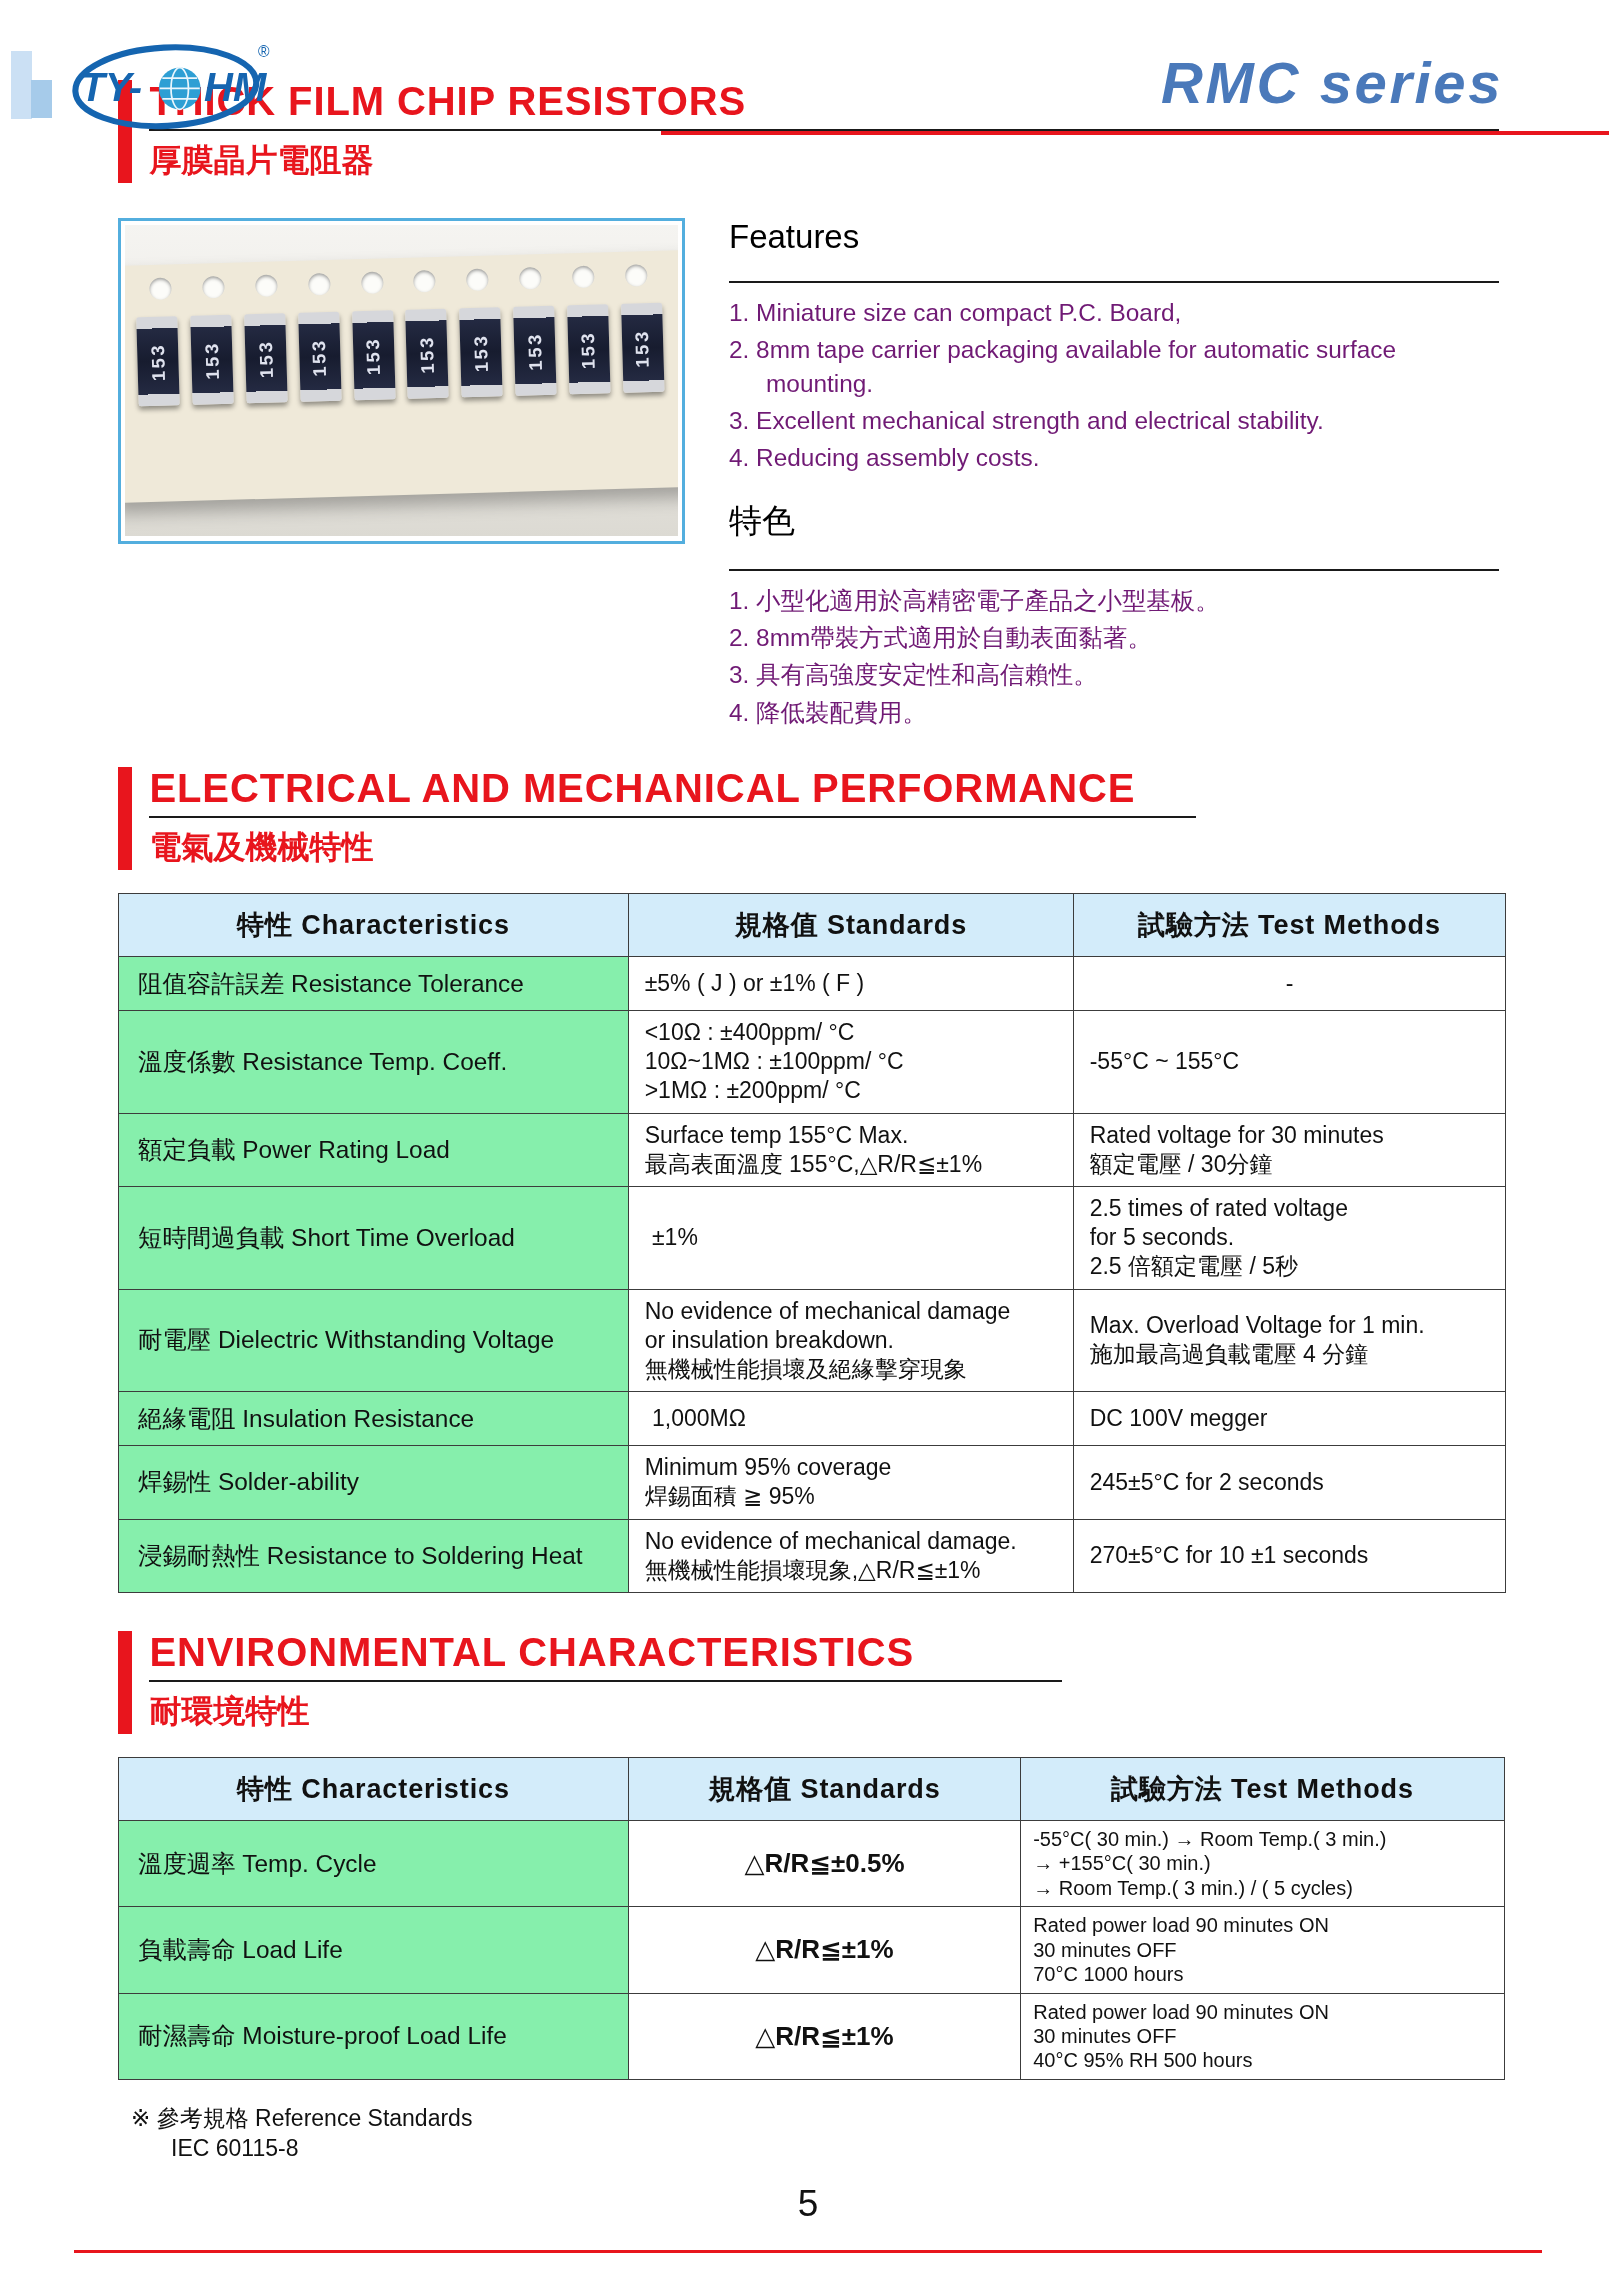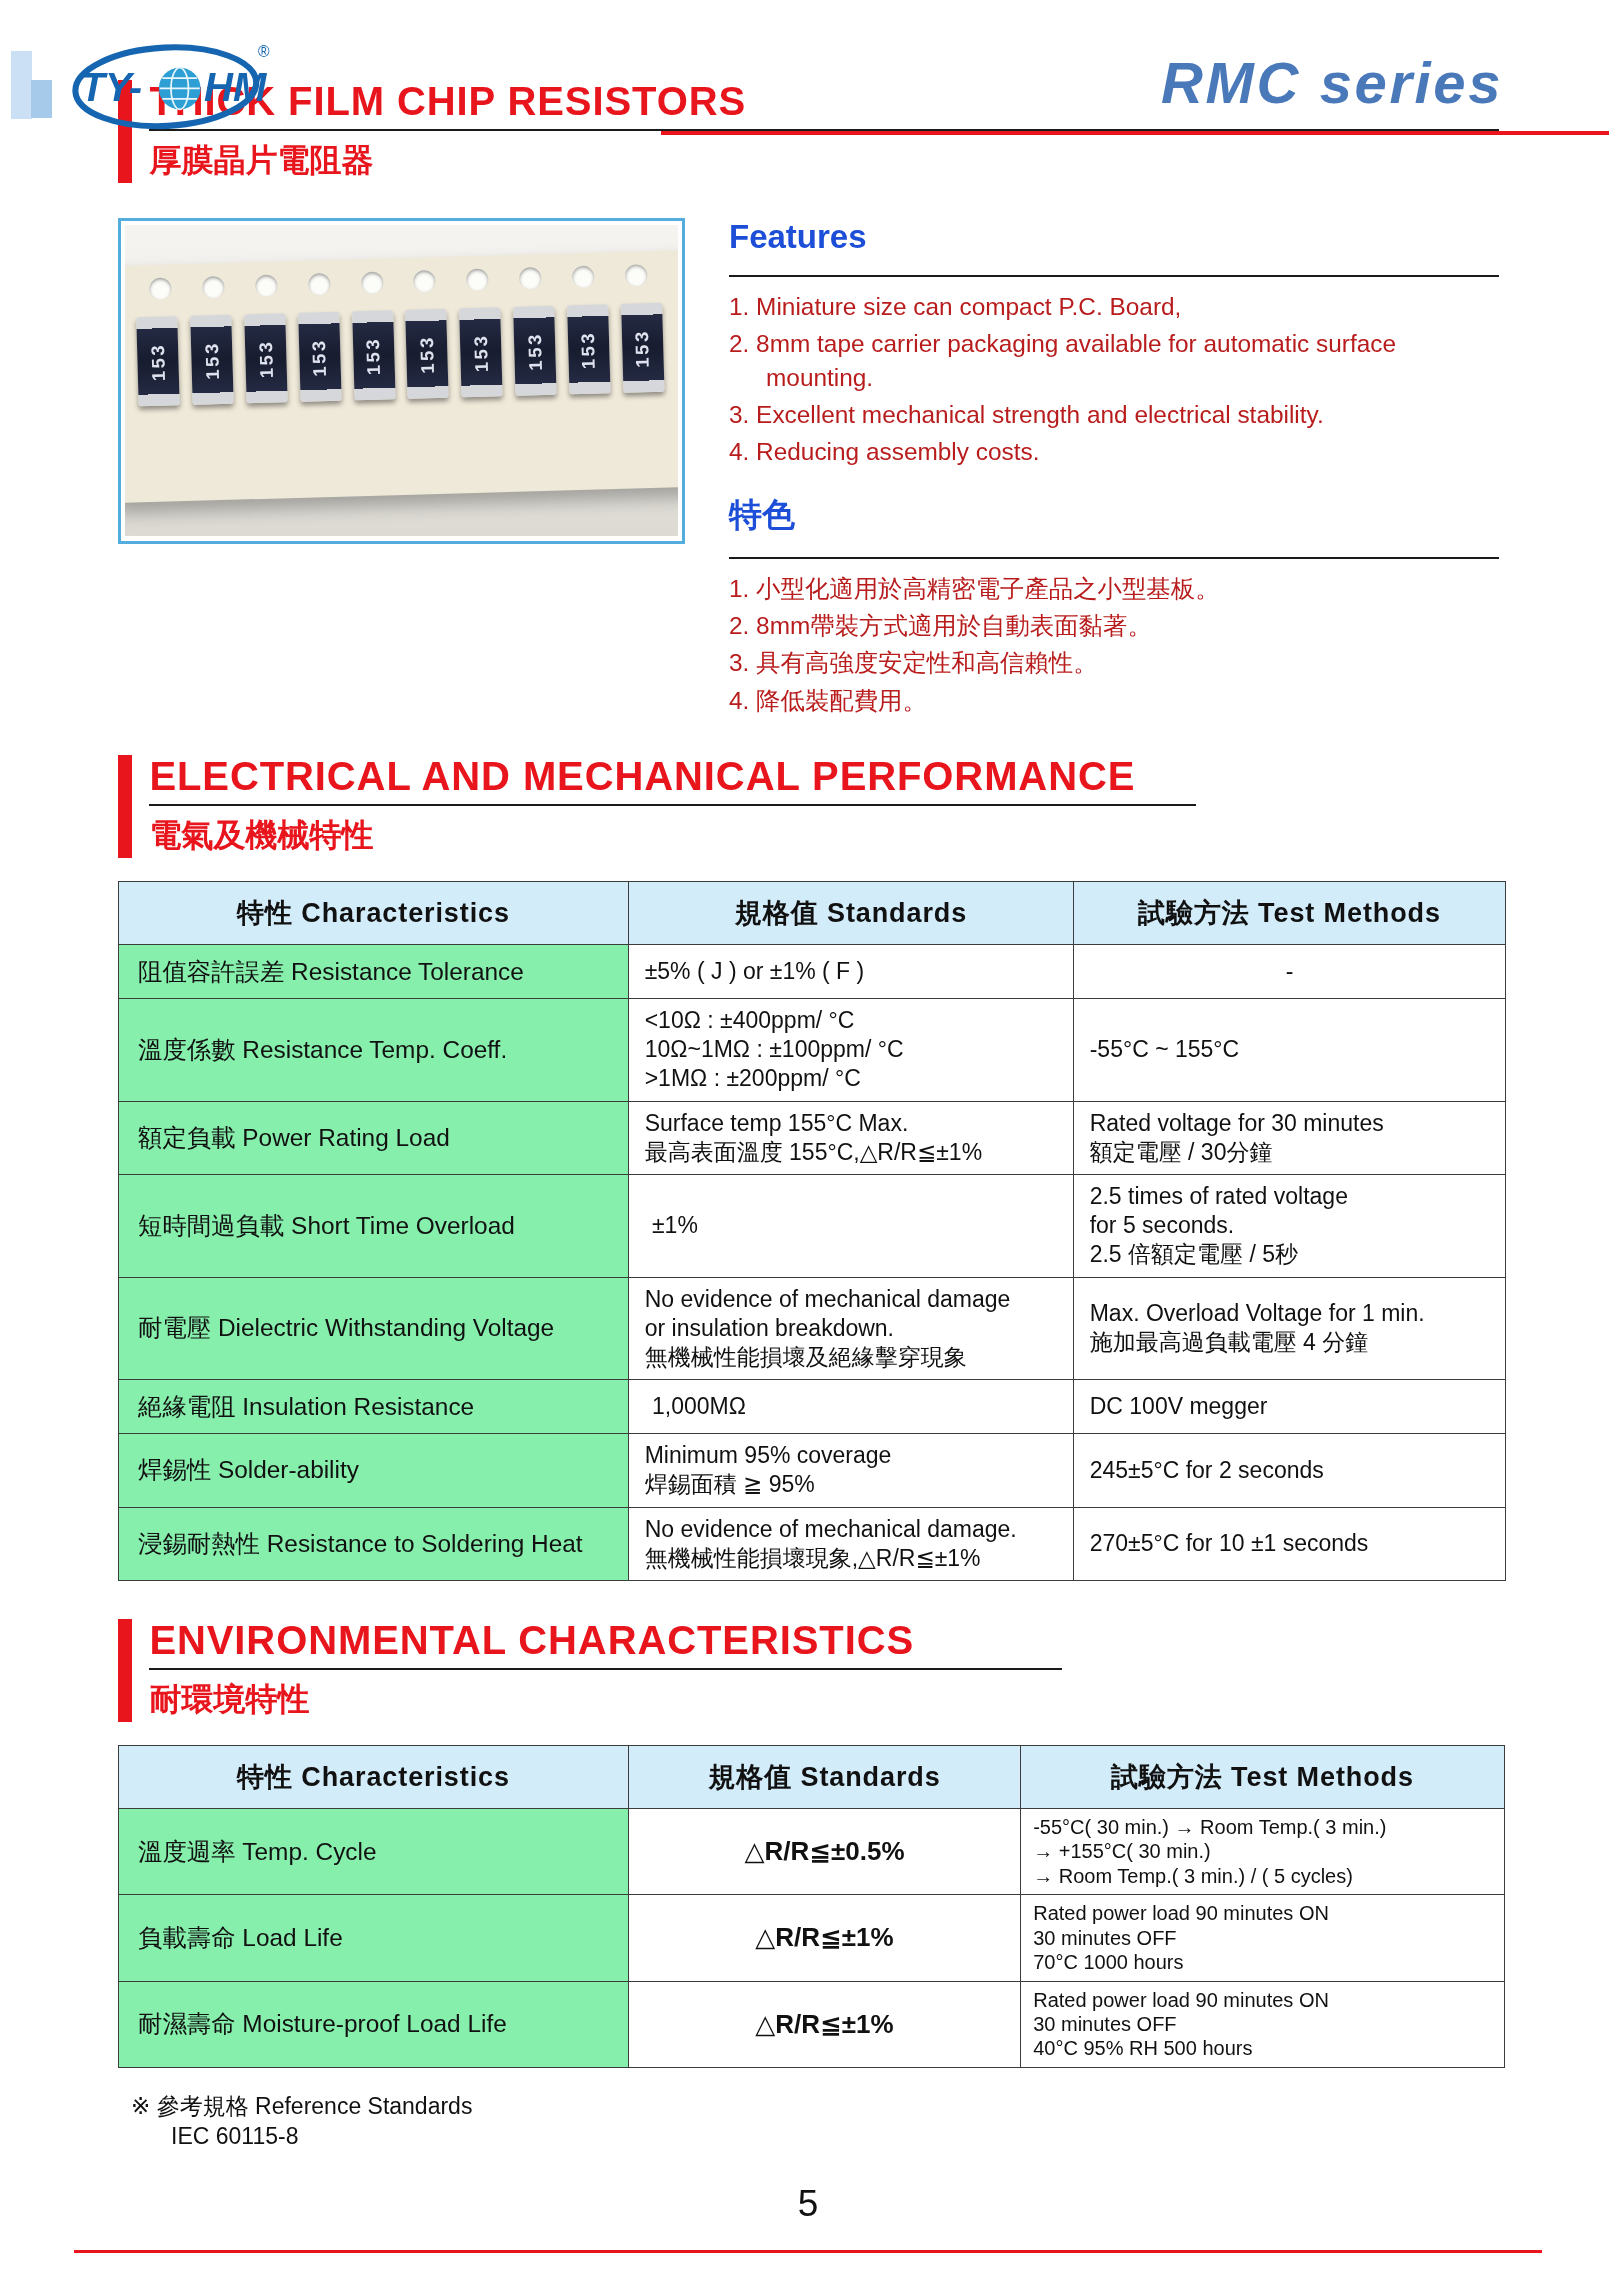--- a/index.html
+++ b/index.html
@@ -40,23 +40,23 @@
   .hole { width:22px; height:22px; border-radius:50%; background:#fcfcf9;
           box-shadow:inset 0 1.7px 3.5px rgba(0,0,0,.38); }
   .chips { display:flex; justify-content:space-around; margin-top:17.4px; padding:0 21px; }
   .chip { width:41px; height:89px; border-radius:2.6px;
           background:linear-gradient(180deg,#d6d7db 0%,#d6d7db 13%,#242a42 13%,#171c2f 50%,#242a42 87%,#d6d7db 87%,#d6d7db 100%);
           display:flex; align-items:center; justify-content:center; box-shadow:0 3.5px 5.2px rgba(0,0,0,.4); }
   .chip span { writing-mode:vertical-rl; transform:rotate(180deg); color:#dfe2ee; font-size:18.3px;
                font-weight:bold; letter-spacing:2.6px; }
 
   .feat-col { flex:1; margin-left:44px; }
-  .feat-head { color:#1d4ed8; font-size:33px; font-weight:bold; border-bottom:2.6px solid #1a1a1a; padding-bottom:19px; }
+  .feat-head { color:#000000; font-size:33px; font-weight:normal; border-bottom:2.6px solid #1a1a1a; padding-bottom:25px; }
   .feat-list { margin-top:13px; }
-  .feat-item { font-size:24.4px; line-height:1.38; padding-left:37px; text-indent:-37px; margin-top:3.5px; color:#b91c1c; }
+  .feat-item { font-size:24.4px; line-height:1.38; padding-left:37px; text-indent:-37px; margin-top:3.5px; color:#701a75; }
   .zh-block { margin-top:24.4px; }
 
   
   .dtable { border-collapse:collapse; table-layout:fixed; width:1386px; margin:23px 0 0 118px; }
   .dtable th, .dtable td { border:1.7px solid #3c3c3c; vertical-align:middle; }
   .dtable thead th { background:#d3ecfa; font-size:27px; font-weight:bold; 
                      padding:13px 5.2px; letter-spacing:0.9px; color:#111; }
   .cell-char { background:#86efac; font-size:24.4px; padding:10.5px 8.7px 10.5px 19px; }
   .cell-std, .cell-tm { background:#ffffff; padding:7px 7px 7px 15.7px; font-size:23px; line-height:1.27; }
   .center { text-align:center; padding-left:7px; }

